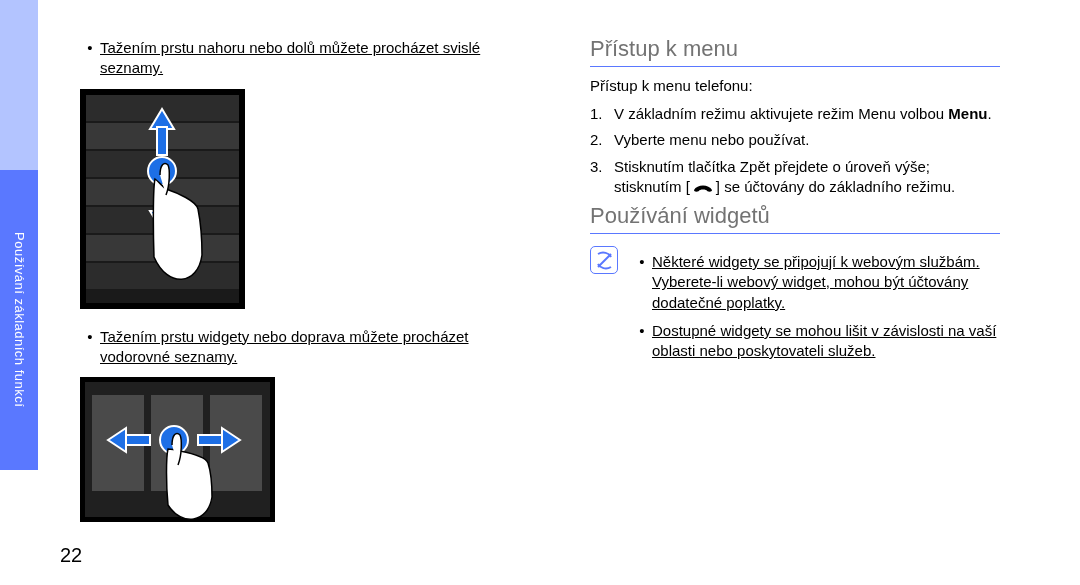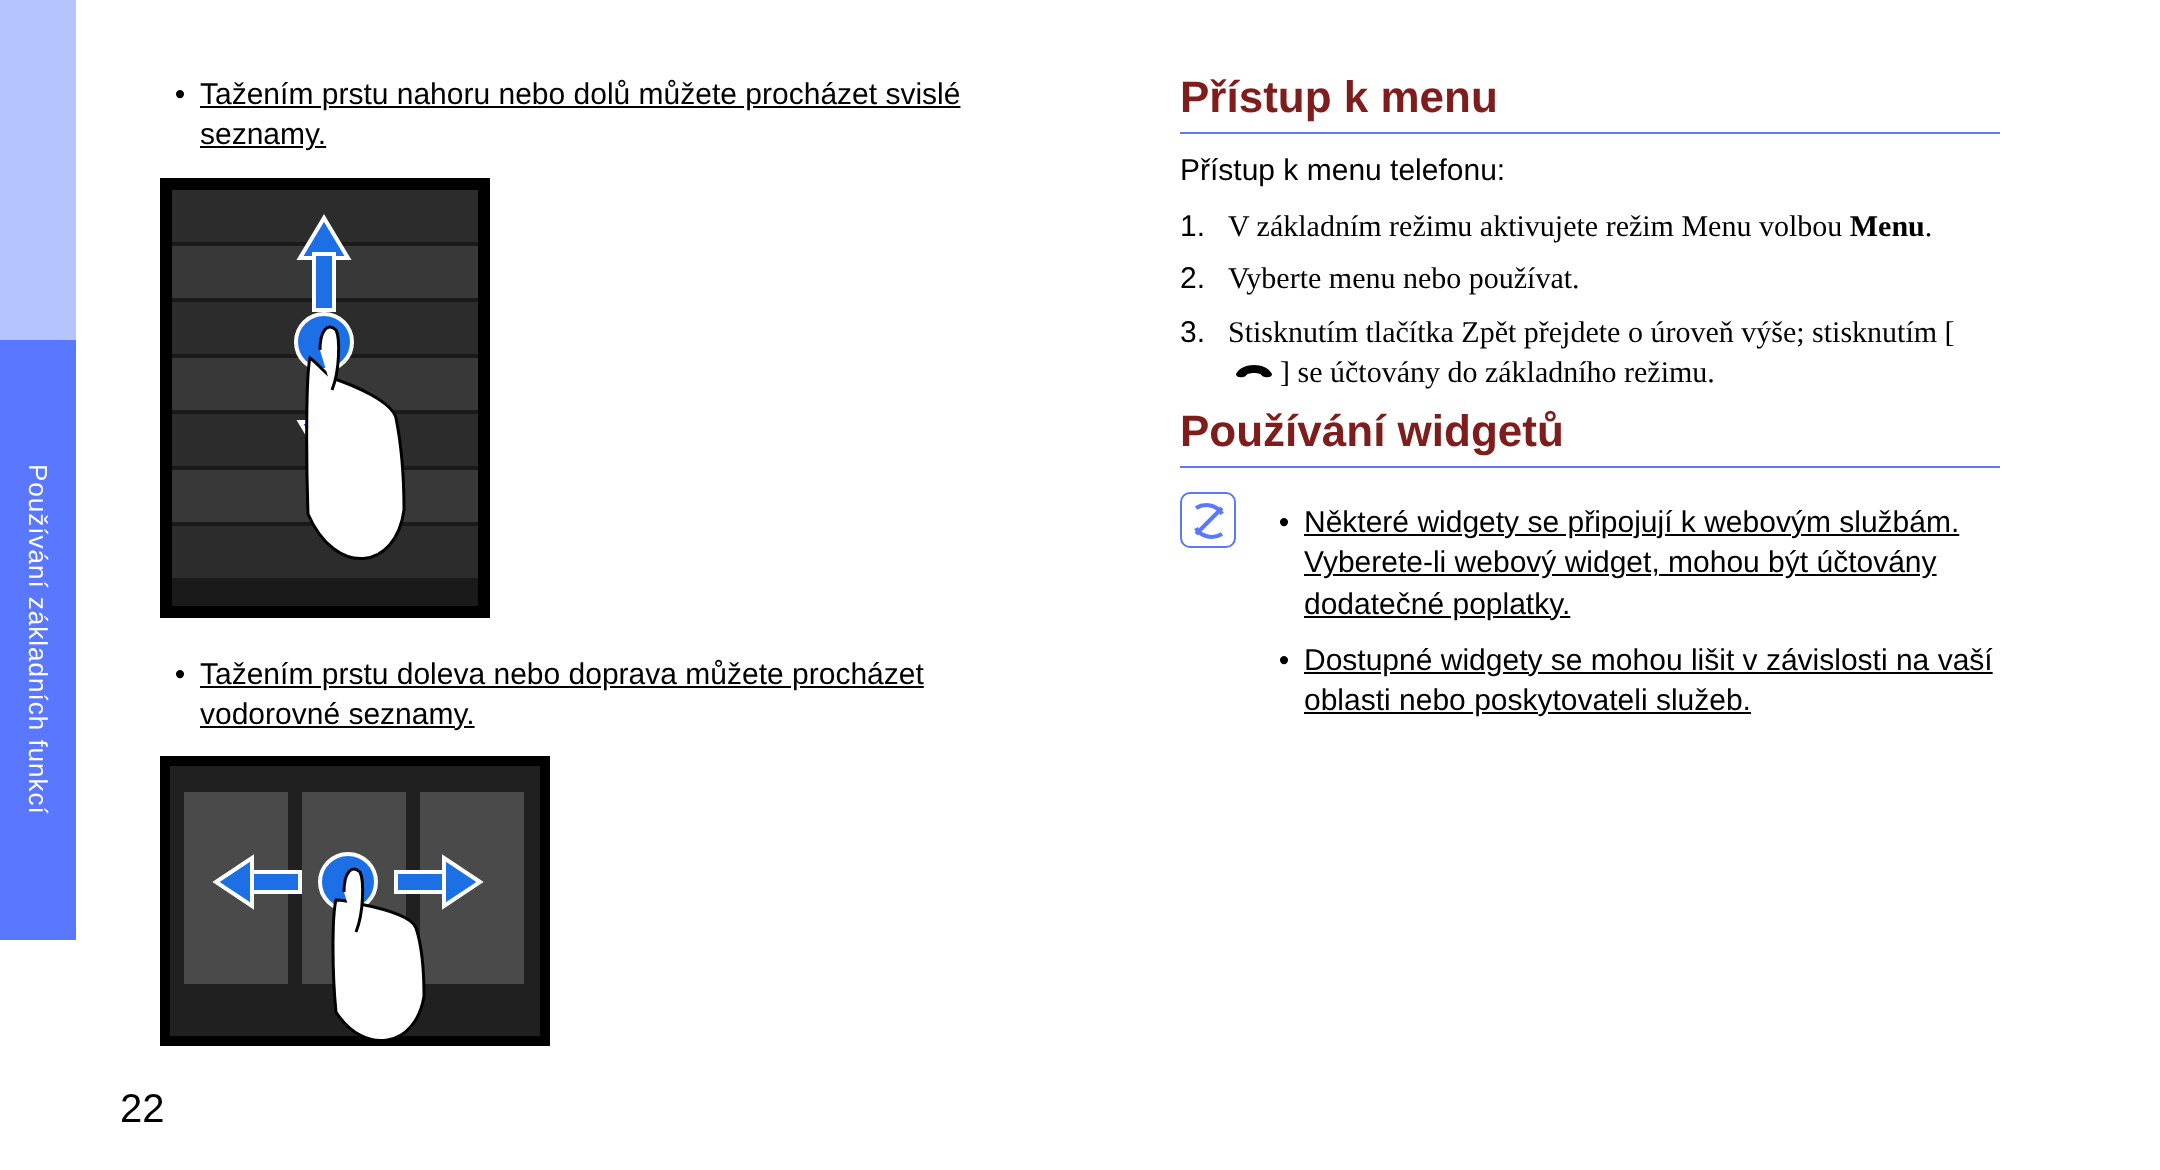--- a/index.html
+++ b/index.html
@@ -60,41 +60,41 @@
   }
   .bullet-row .txt { flex: 1; text-decoration: underline; }
   .figure {
     display: block;
     margin: 10px auto 14px auto;
   }
   .fig1-svg { width: 165px; height: 220px; }
   .fig2-svg { width: 195px; height: 145px; }
   h2.section {
     font-size: 22px;
-    font-weight: 700;
-    color: #7f1d1d;
+    font-weight: 400;
+    color: #737373;
     border-bottom: 1px solid #5a78ff;
     padding-bottom: 4px;
     margin-bottom: 10px;
     margin-top: 6px;
   }
   .plain-line { font-size: 15px; margin: 6px 0 10px 0; }
   ol.steps {
     list-style: none;
     margin: 0;
     padding: 0;
   }
   ol.steps li {
     display: flex;
     font-size: 15px;
     line-height: 1.35;
     margin: 6px 0;
   }
   ol.steps li .num { width: 24px; flex-shrink: 0; }
-  ol.steps li .txt { flex: 1; font-family: Liberation Serif, serif; }
+  ol.steps li .txt { flex: 1; }
   .phone-icon {
     display: inline-block;
     font-size: 14px;
     vertical-align: middle;
     line-height: 1;
     padding: 0 2px;
   }
   .note-block {
     display: flex;
     margin-top: 8px;
@@ -170,21 +170,21 @@
 
           <g fill="#fff" stroke="#000" stroke-width="1.5">
             <path d="M75 90 C73 98, 73 140, 74 168 C88 200, 118 196, 122 166 C122 146, 120 130, 118 120 C116 112, 98 104, 86 100 C82 97, 78 92, 75 90 Z"></path>
             <path d="M80 86 C80 76, 84 72, 88 76 C90 80, 90 96, 86 106" fill="#fff"></path>
           </g>
         </svg>
       </div>
 
       <div class="bullet-row">
         <div class="dot">•</div>
-        <div class="txt">Tažením prstu doleva nebo doprava můžete procházet vodorovné seznamy.</div>
+        <div class="txt">Tažením prstu widgety nebo doprava můžete procházet vodorovné seznamy.</div>
       </div>
 
       <div class="figure">
         <svg class="fig2-svg" viewBox="0 0 195 145">
           <rect x="0" y="0" width="195" height="145" fill="#000"></rect>
           <rect x="5" y="5" width="185" height="135" fill="#202020"></rect>
 
           <rect x="12" y="18" width="52" height="96" fill="#4a4a4a"></rect>
           <rect x="71" y="18" width="52" height="96" fill="#4a4a4a"></rect>
           <rect x="130" y="18" width="52" height="96" fill="#4a4a4a"></rect>

